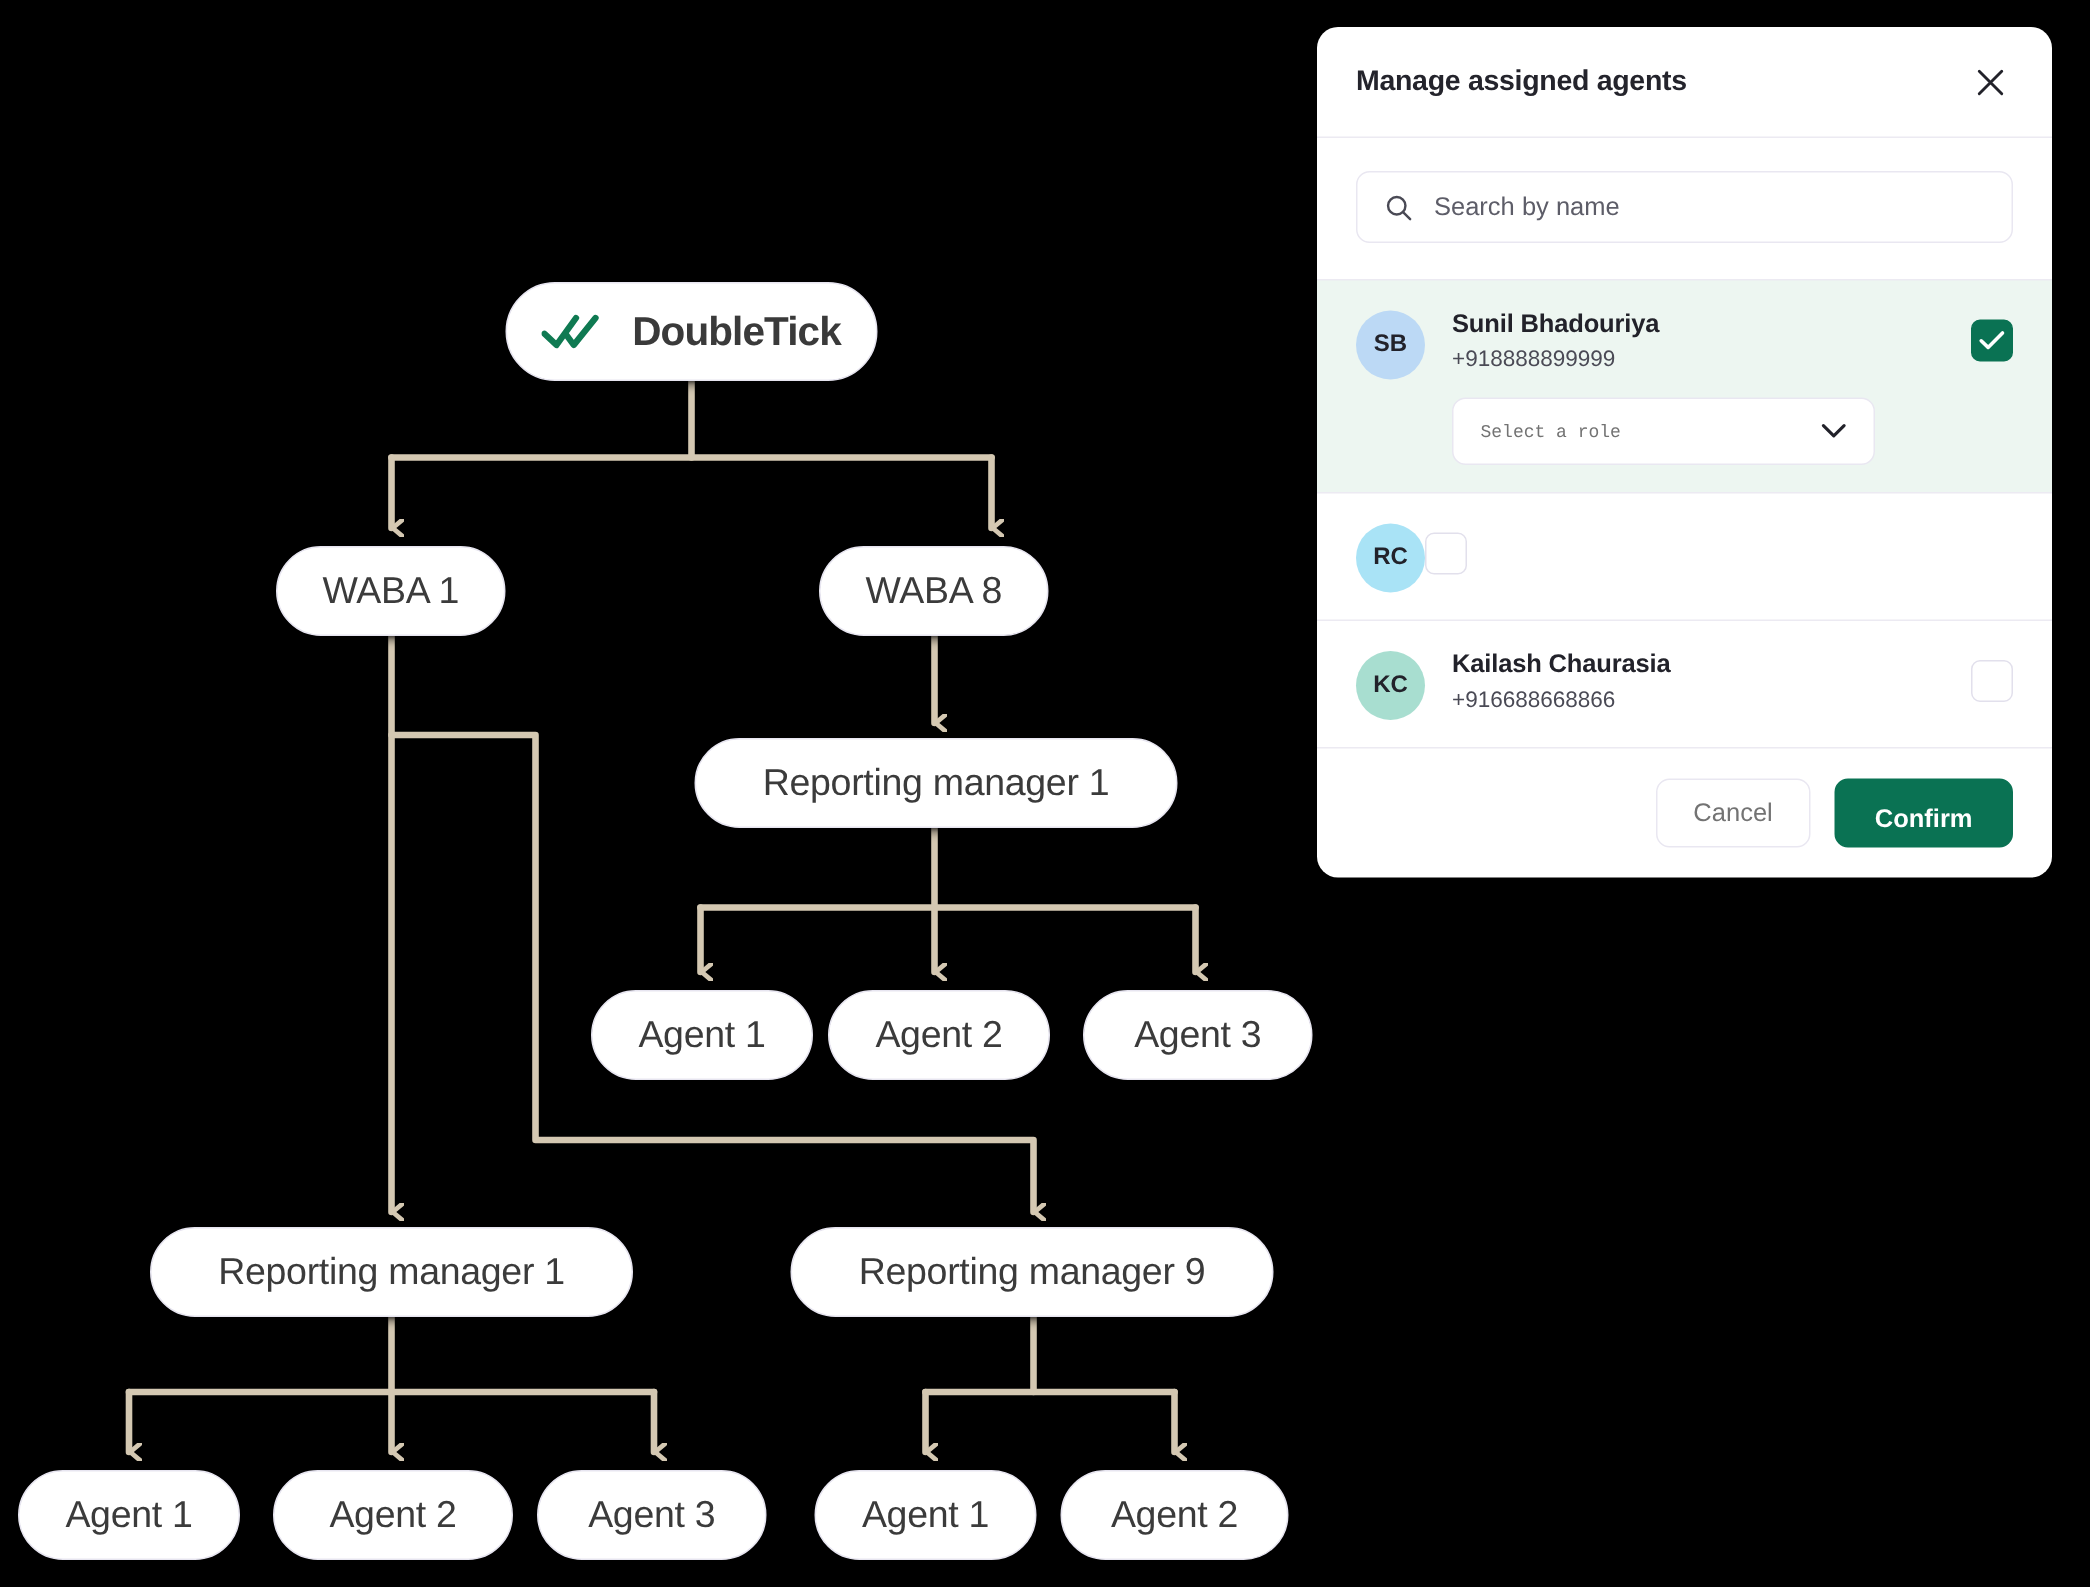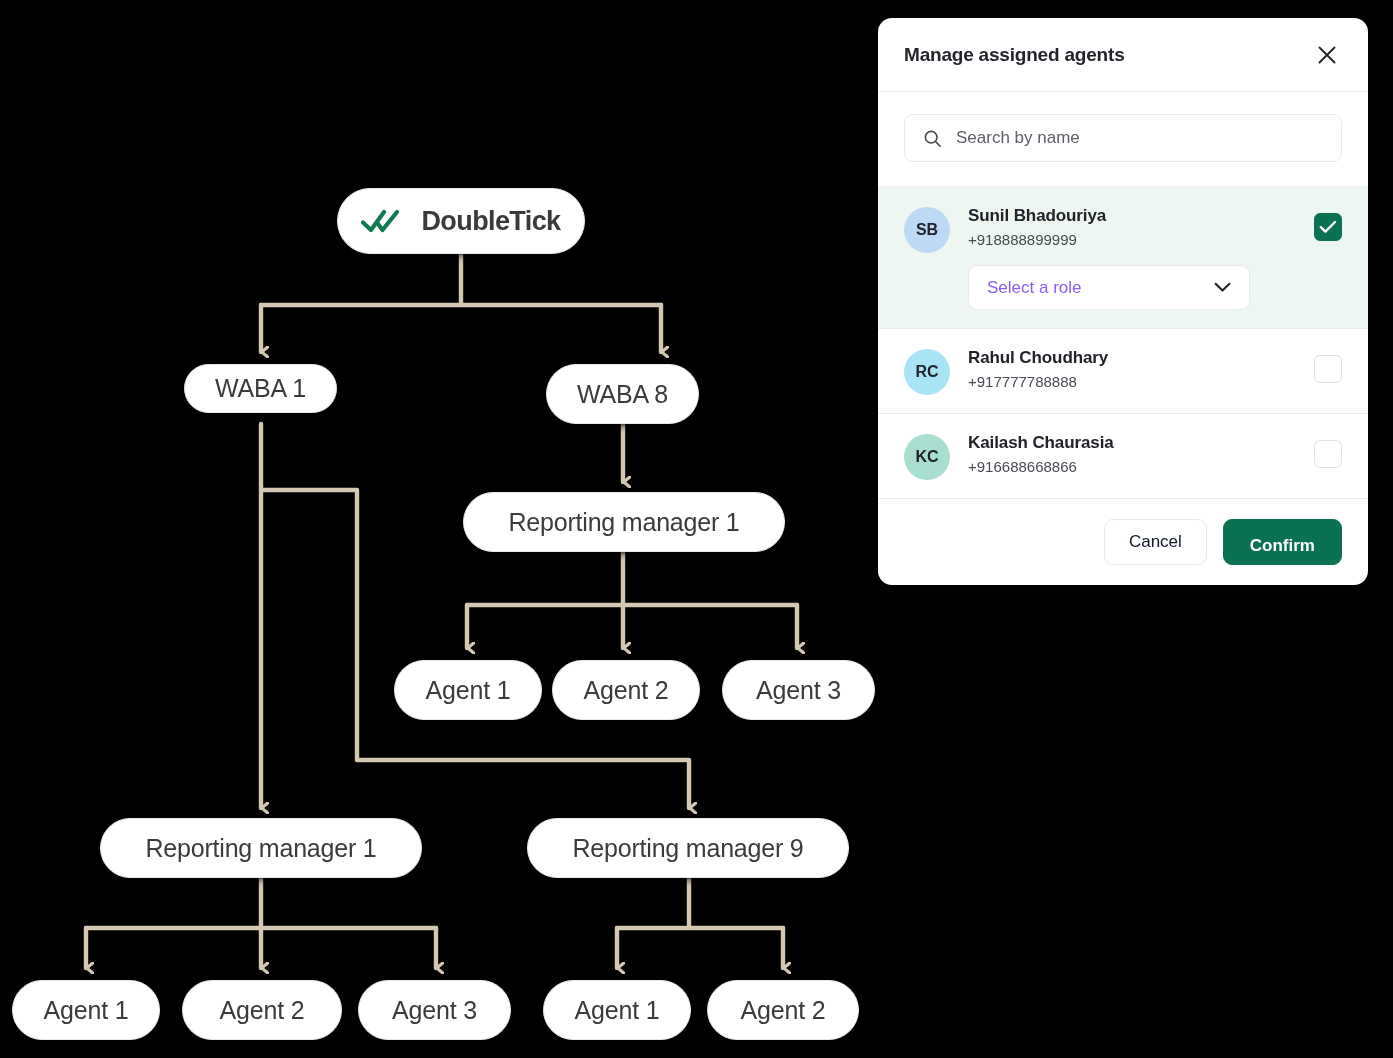--- a/index.html
+++ b/index.html
@@ -157,21 +157,21 @@
     background: #ffffff;
     border: 1px solid #e9e7f1;
     border-radius: 9px;
     display: flex;
     align-items: center;
     justify-content: space-between;
     padding: 0 18px;
     box-sizing: border-box;
     cursor: pointer;
   }
-  .role-select-label { font-size: 17px; color: #8b5cf6; }
+  .role-select-label { font-size: 12px; color: #737373; font-family: Liberation Mono, monospace; }
   .checkbox {
     width: 28px; height: 28px;
     border: 1.5px solid #e2e0ec;
     border-radius: 6px;
     background: #fff;
     flex: 0 0 auto;
     margin-top: 8px;
     cursor: pointer;
     box-sizing: border-box;
     display: flex; align-items: center; justify-content: center;
@@ -192,21 +192,21 @@
     font-size: 17px;
     border-radius: 9px;
     padding: 0 24px;
     height: 46px;
     cursor: pointer;
     box-sizing: border-box;
   }
   .btn-cancel {
     background: #ffffff;
     border: 1px solid #e9e7f1;
-    color: #0f172a;
+    color: #737373;
   }
   .btn-confirm {
     background: #0a7253;
     border: 1px solid #0a7253;
     color: #ffffff;
     font-weight: bold;
     padding: 16px 26px;
   }
 </style>
 </head>
@@ -254,21 +254,21 @@
   </svg>
 
   <div id="node-layer">
       <div class="node logo-node" style="left: 337px; top: 188px; width: 248px; height: 66px;">
         <svg class="logo-mark" width="40" height="28" viewBox="0 0 40 28">
           <path d="M2 15.5 L10 23 L23 5" fill="none" stroke="#0f7a52" stroke-width="4.2" stroke-linecap="round" stroke-linejoin="round"></path>
           <path d="M16 15.5 L21.5 23 L36 5" fill="none" stroke="#0f7a52" stroke-width="4.2" stroke-linecap="round" stroke-linejoin="round"></path>
         </svg>
         <span>DoubleTick</span>
       </div>
-      <div class="node" style="left: 184px; top: 364px; width: 153px; height: 49px; align-items: center;">
+      <div class="node" style="left: 184px; top: 364px; width: 153px; height: 60px; align-items: center;">
         <span>WABA 1</span>
       </div>
       <div class="node" style="left: 546px; top: 364px; width: 153px; height: 60px;">
         <span>WABA 8</span>
       </div>
       <div class="node" style="left: 463px; top: 492px; width: 322px; height: 60px;">
         <span>Reporting manager 1</span>
       </div>
       <div class="node" style="left: 394px; top: 660px; width: 148px; height: 60px;">
         <span>Agent 1</span>
@@ -338,24 +338,20 @@
           </div>
         </div>
         <div class="checkbox checked">
           <svg width="18" height="14" viewBox="0 0 18 14">
             <path d="M1.8 7.2 L6.4 11.6 L16 2" fill="none" stroke="#ffffff" stroke-width="2.4" stroke-linecap="round" stroke-linejoin="round"></path>
           </svg>
         </div>
       </div>
       <div class="agent-row">
         <div class="avatar" style="background: rgb(169, 227, 246);">RC</div>
-        <div class="agent-body">
-          <div class="agent-name">Rahul Choudhary</div>
-          <div class="agent-phone">+917777788888</div>
-        </div>
         <div class="checkbox"></div>
       </div>
       <div class="agent-row">
         <div class="avatar" style="background: rgb(168, 222, 208);">KC</div>
         <div class="agent-body">
           <div class="agent-name">Kailash Chaurasia</div>
           <div class="agent-phone">+916688668866</div>
         </div>
         <div class="checkbox"></div>
       </div>

